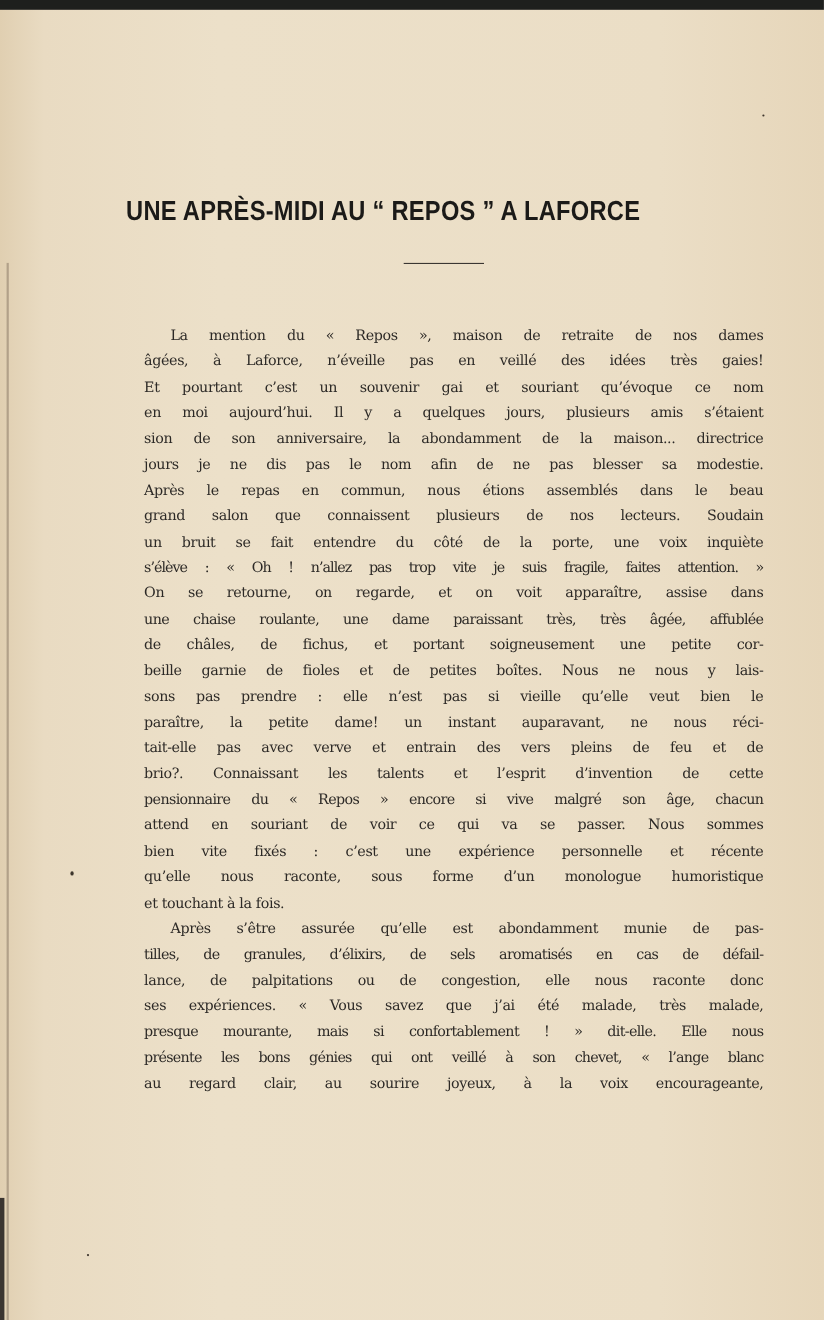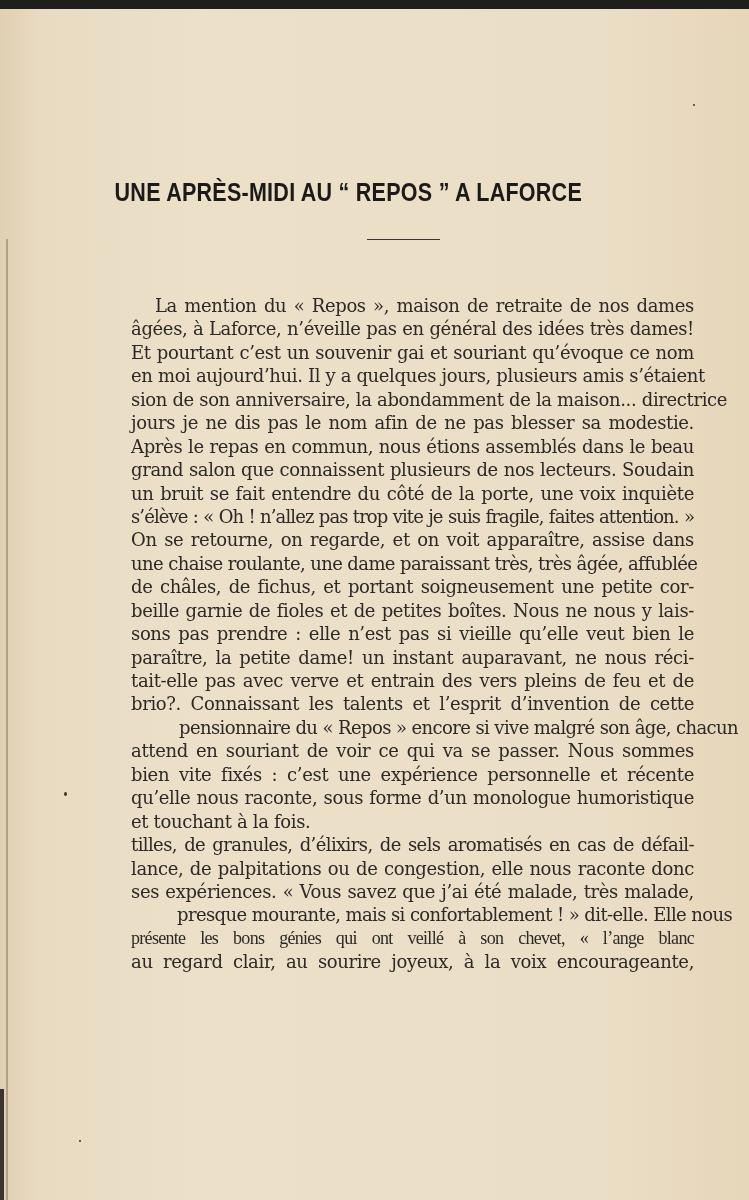--- a/index.html
+++ b/index.html
@@ -36,21 +36,21 @@
     transform: scaleX(0.86);
     transform-origin: 0 0;
   }
   .title-rule {
     position: absolute; left: 367px; top: 239px; width: 73px; height: 1px;
     background: #3a3632;
   }
   .body-text {
     position: absolute; left: 131px; top: 294px; width: 563px;
     font-family: "DejaVu Serif", "Liberation Serif", serif;
-    font-size: 18px;
+    font-size: 13px;
     line-height: 23.45px;
     color: #2c2926;
   }
   .line {
     display: block;
     white-space: nowrap;
     text-align: justify;
     text-align-last: justify;
     height: 23.45px;
     letter-spacing: -0.35px;
@@ -72,44 +72,45 @@
   <div class="speck" style="left:64px;top:783px;width:3px;height:4px;"></div>
   <div class="speck" style="left:79px;top:1131px;width:2px;height:2px;"></div>
 </div>
 
 <h1 class="title" style="margin:0;">UNE APRÈS-MIDI AU “ REPOS ” A LAFORCE</h1>
 <div class="title-rule"></div>
 
 <div class="body-text">
   <div>
     <span class="line indent">La mention du « Repos », maison de retraite de nos dames</span>
-    <span class="line">âgées, à Laforce, n’éveille pas en général des idées très dames!</span>
+    <span class="line">âgées, à Laforce, n’éveille pas en veillé des idées très gaies!</span>
     <span class="line">Et pourtant c’est un souvenir gai et souriant qu’évoque ce nom</span>
     <span class="line">en moi aujourd’hui. Il y a quelques jours, plusieurs amis s’étaient</span>
     <span class="line">sion de son anniversaire, la abondamment de la maison... directrice</span>
     <span class="line">jours je ne dis pas le nom afin de ne pas blesser sa modestie.</span>
     <span class="line">Après le repas en commun, nous étions assemblés dans le beau</span>
     <span class="line">grand salon que connaissent plusieurs de nos lecteurs. Soudain</span>
     <span class="line">un bruit se fait entendre du côté de la porte, une voix inquiète</span>
     <span class="line" style="letter-spacing:-0.9px;">s’élève : « Oh ! n’allez pas trop vite je suis fragile, faites attention. »</span>
     <span class="line">On se retourne, on regarde, et on voit apparaître, assise dans</span>
     <span class="line" style="letter-spacing:-0.6px;">une chaise roulante, une dame paraissant très, très âgée, affublée</span>
     <span class="line">de châles, de fichus, et portant soigneusement une petite cor-</span>
     <span class="line">beille garnie de fioles et de petites boîtes. Nous ne nous y lais-</span>
     <span class="line">sons pas prendre : elle n’est pas si vieille qu’elle veut bien le</span>
     <span class="line">paraître, la petite dame! un instant auparavant, ne nous réci-</span>
     <span class="line">tait-elle pas avec verve et entrain des vers pleins de feu et de</span>
     <span class="line">brio?. Connaissant les talents et l’esprit d’invention de cette</span>
-    <span class="line" style="letter-spacing:-0.6px;margin-left:48px;">pensionnaire du « Repos » encore si vive malgré son âge, chacun</span>
+    <span class="line" style="letter-spacing:-0.6px;">pensionnaire du « Repos » encore si vive malgré son âge, chacun</span>
     <span class="line">attend en souriant de voir ce qui va se passer. Nous sommes</span>
     <span class="line">bien vite fixés : c’est une expérience personnelle et récente</span>
     <span class="line">qu’elle nous raconte, sous forme d’un monologue humoristique</span>
     <span class="line last">et touchant à la fois.</span>
   </div>
   <div>
+    <span class="line indent">Après s’être assurée qu’elle est abondamment munie de pas-</span>
     <span class="line" style="letter-spacing:-0.6px;">tilles, de granules, d’élixirs, de sels aromatisés en cas de défail-</span>
     <span class="line">lance, de palpitations ou de congestion, elle nous raconte donc</span>
     <span class="line">ses expériences. « Vous savez que j’ai été malade, très malade,</span>
-    <span class="line" style="letter-spacing:-0.6px;margin-left:46px;">presque mourante, mais si confortablement ! » dit-elle. Elle nous</span>
-    <span class="line" style="letter-spacing:-0.7px;font-family:Liberation Serif, serif;">présente les bons génies qui ont veillé à son chevet, « l’ange blanc</span>
+    <span class="line" style="letter-spacing:-0.6px;">presque mourante, mais si confortablement ! » dit-elle. Elle nous</span>
+    <span class="line" style="letter-spacing:-0.7px;">présente les bons génies qui ont veillé à son chevet, « l’ange blanc</span>
     <span class="line">au regard clair, au sourire joyeux, à la voix encourageante,</span>
   </div>
 </div>
 
 </body></html>

